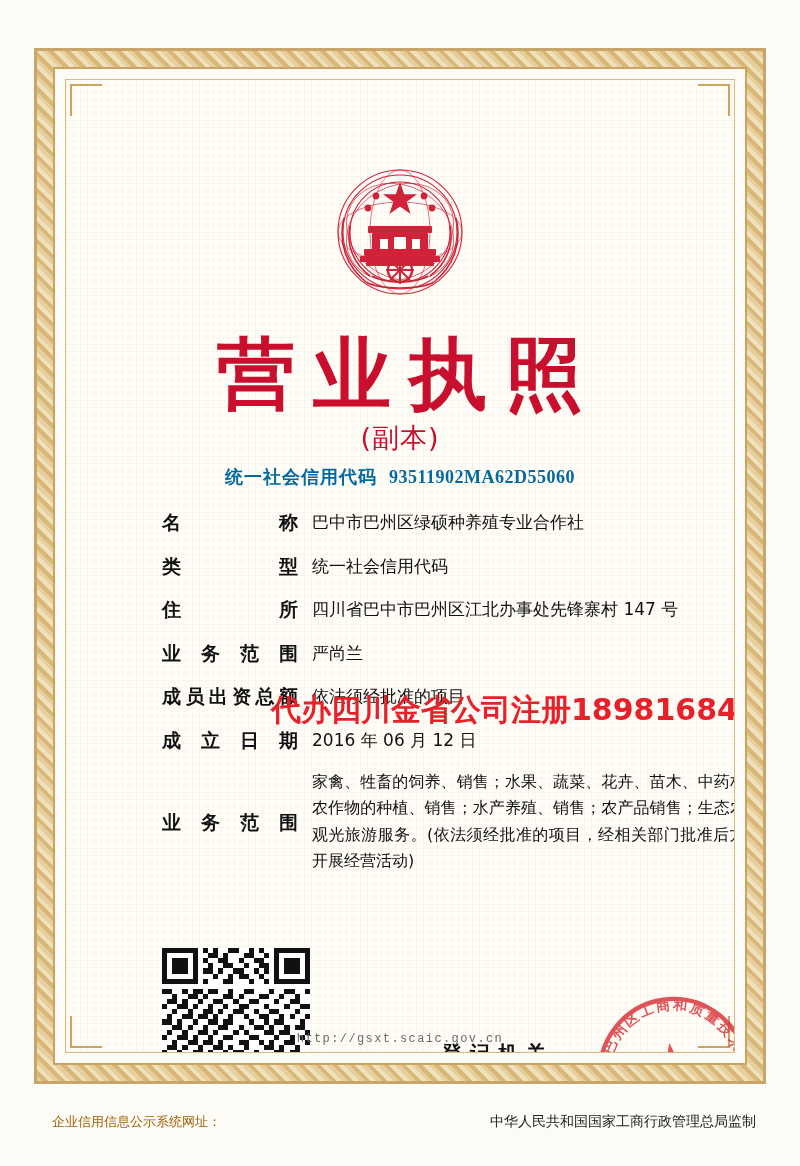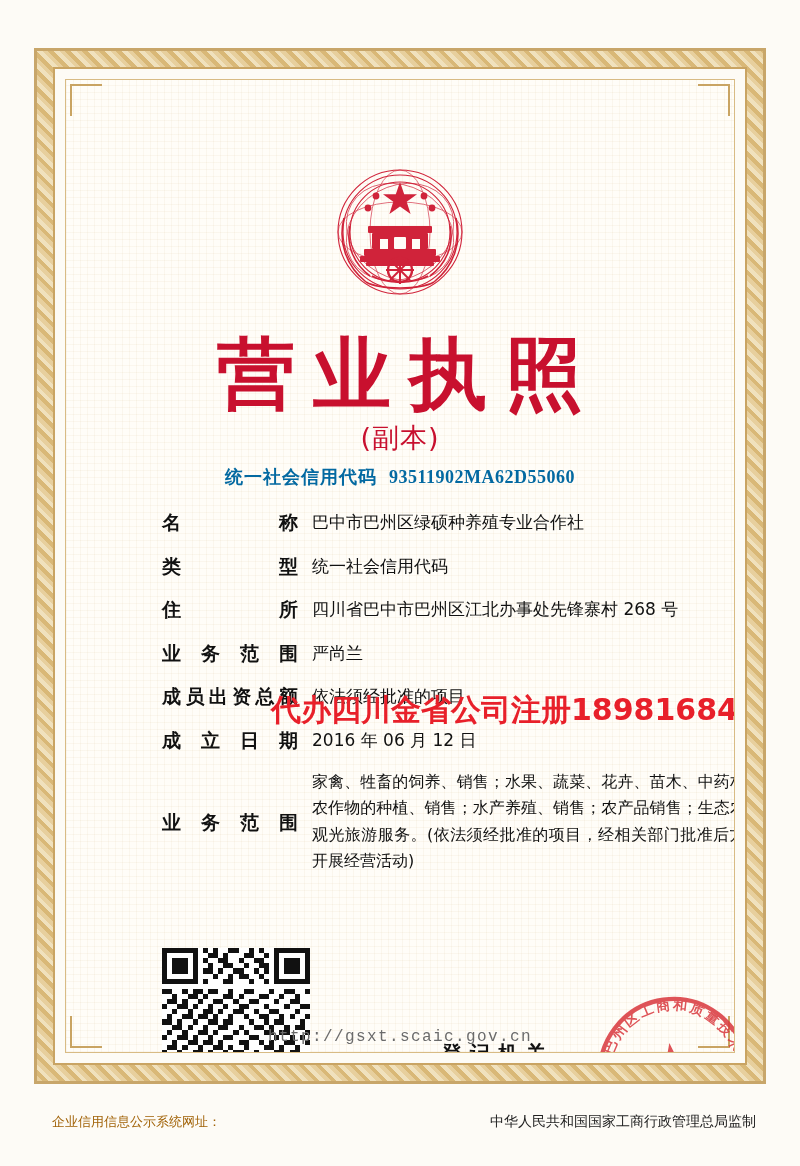--- a/index.html
+++ b/index.html
@@ -214,21 +214,21 @@
     height: 175px;
     opacity: 0.85;
     transform: rotate(-8deg);
   }
   .url-strip {
     position: absolute;
     left: 50%;
     transform: translateX(-50%);
     bottom: 6px;
     font-family: "Liberation Mono", monospace;
-    font-size: 16px;
+    font-size: 12px;
     color: #6b6b6b;
     letter-spacing: 1.4px;
     margin-top: 32px;
   }
 
   
   .bottom-left {
     position: absolute;
     left: 52px;
     top: 1113px;
@@ -330,21 +330,21 @@
             <div class="value">巴中市巴州区绿硕种养殖专业合作社</div>
           </div>
 
           <div class="row">
             <div class="label">类型</div>
             <div class="value">统一社会信用代码</div>
           </div>
 
           <div class="row">
             <div class="label">住所</div>
-            <div class="value">四川省巴中市巴州区江北办事处先锋寨村 268 号</div>
+            <div class="value">四川省巴中市巴州区江北办事处先锋寨村 147 号</div>
           </div>
 
           <div class="row">
             <div class="label">业务范围</div>
             <div class="value">严尚兰</div>
           </div>
 
           <div class="row">
             <div class="label">成员出资总额</div>
             <div class="value">依法须经批准的项目</div>

